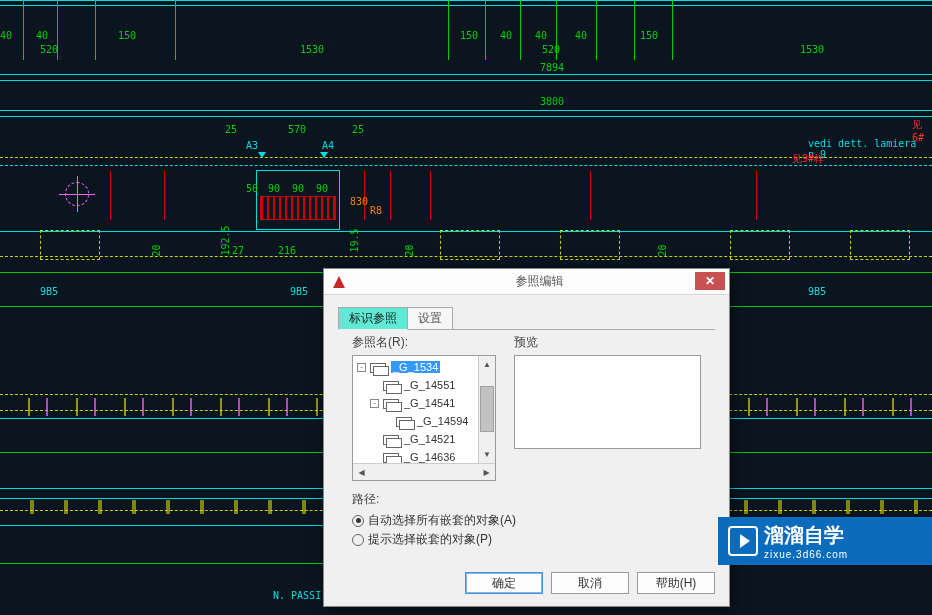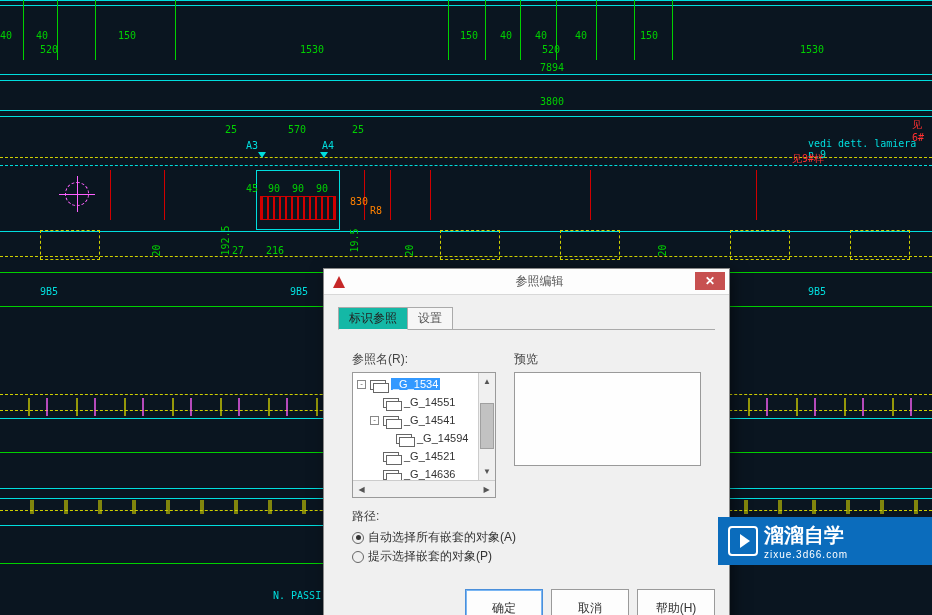--- a/index.html
+++ b/index.html
@@ -69,29 +69,29 @@
   }
   .tab {
     padding: 2px 10px;
     border: 1px solid #aaa;
     background: #f6f6f6;
     margin-right: -1px;
     color:#555;
     position:relative;
   }
   .tab.active {
-    background: #14b8a6;
+    background: #5eead4;
     border-bottom-color: #f0f0f0;
     z-index:2;
     color:#222;
   }
   .tab-panel {
     border-top: 1px solid #aaa;
     margin-top:-1px;
-    padding: 21px 14px 8px;
+    padding: 4px 14px 8px;
   }
   .field-label { color:#444; margin-bottom:4px; }
   .columns { display:flex; gap:18px; }
   .tree-box {
     width: 144px; height: 126px;
     border: 1px solid #9a9a9a;
     background: #fff;
     overflow: hidden;
     position:relative;
   }
@@ -160,21 +160,21 @@
     align-items:center;justify-content:center;
   }
   .radio.checked::after{
     content:"";width:5px;height:5px;border-radius:50%;background:#333;
   }
   .dialog-footer {
     display:flex; justify-content:flex-end; gap:8px;
     padding: 8px 14px 12px;
   }
   .btn {
-    min-width: 78px; height:38px;
+    min-width: 78px; height:22px;
     background:#fdfdfd; border:1px solid #9a9a9a;
     color:#333; display:flex;align-items:center;justify-content:center;
     font-size:12px;
   }
   .btn.primary { border:1px solid #4a8fda; box-shadow:0 0 0 1px #7ab6f3 inset;}
   
   .watermark {
     position:absolute; right:0; bottom:50px;
     width:214px; height:48px;
     background:#0b6cbc;
@@ -270,26 +270,26 @@
   <span class="cad-text" style="left:575px;top:30px;">40</span>
   <span class="cad-text" style="left:640px;top:30px;">150</span>
   <span class="cad-text" style="left:800px;top:44px;">1530</span>
   <span class="cad-text" style="left:40px;top:44px;">520</span>
   <span class="cad-text" style="left:540px;top:62px;">7894</span>
   <span class="cad-text" style="left:540px;top:96px;">3800</span>
 
   <span class="cad-text" style="left:225px;top:124px;">25</span>
   <span class="cad-text" style="left:288px;top:124px;">570</span>
   <span class="cad-text" style="left:352px;top:124px;">25</span>
-  <span class="cad-text" style="left:246px;top:183px;">45</span>
+  <span class="cad-text" style="left:246px;top:183px;">50</span>
   <span class="cad-text" style="left:268px;top:183px;">90</span>
   <span class="cad-text" style="left:292px;top:183px;">90</span>
   <span class="cad-text" style="left:316px;top:183px;">90</span>
   <span class="cad-text" style="left:232px;top:245px;">27</span>
-  <span class="cad-text" style="left:266px;top:245px;">216</span>
+  <span class="cad-text" style="left:278px;top:245px;">216</span>
   <span class="cad-text" style="left:210px;top:235px;transform:rotate(-90deg);">192.5</span>
   <span class="cad-text" style="left:342px;top:235px;transform:rotate(-90deg);">19.5</span>
   <span class="cad-text" style="left:150px;top:245px;transform:rotate(-90deg);">20</span>
   <span class="cad-text" style="left:403px;top:245px;transform:rotate(-90deg);">20</span>
   <span class="cad-text" style="left:656px;top:245px;transform:rotate(-90deg);">20</span>
 
   <span class="cad-text cyan-t" style="left:246px;top:140px;">A3</span>
   <span class="cad-text cyan-t" style="left:322px;top:140px;">A4</span>
 
   <div style="position:absolute;left:258px;top:152px;width:0;height:0;border-top:6px solid #00dede;border-left:4px solid transparent;border-right:4px solid transparent;"></div>

